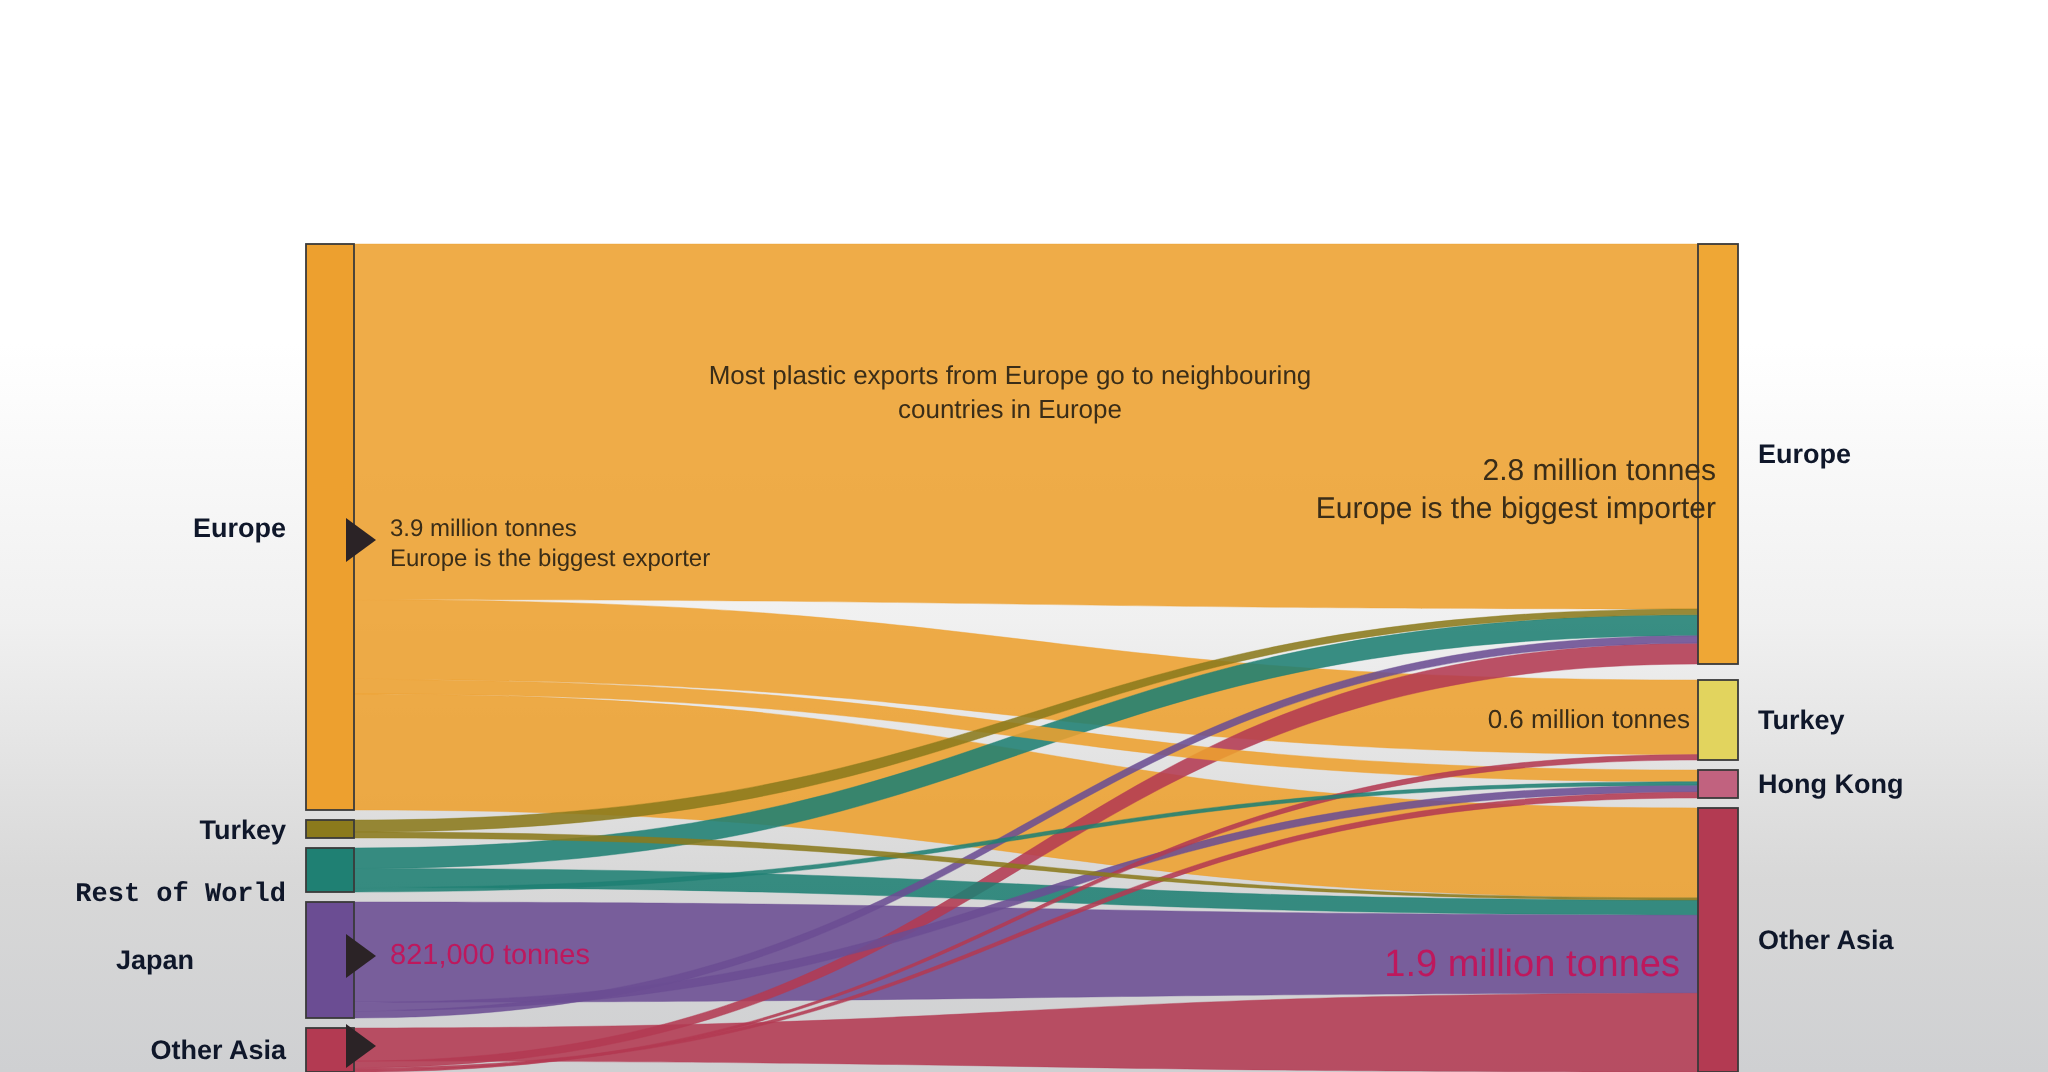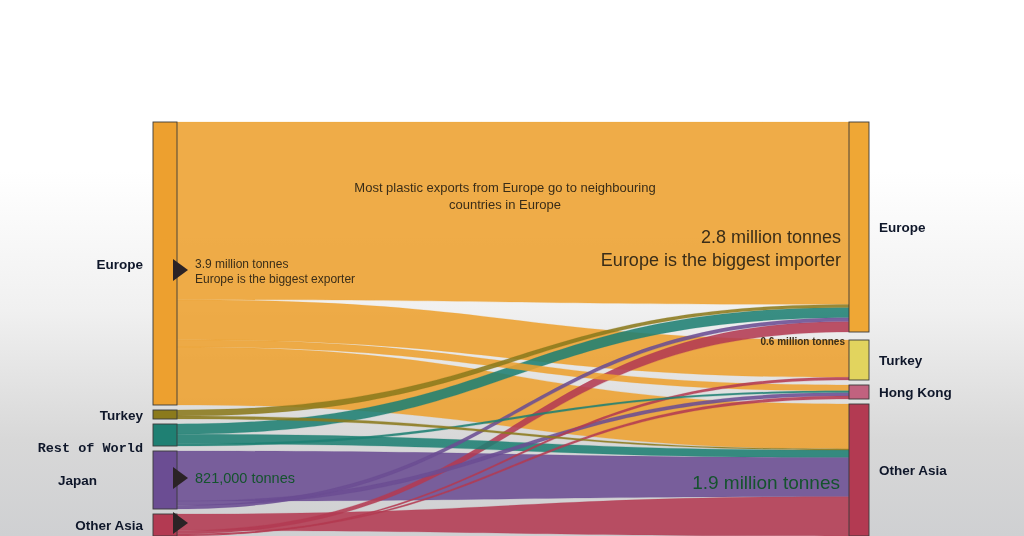--- a/index.html
+++ b/index.html
@@ -26,21 +26,21 @@
 
   .nlabel {
     position:absolute; font-size:13.5px; color:#0f172a;
     font-weight:700; white-space:nowrap;
   }
   .nlabel.l { text-align:right; transform:translateY(-50%); }
   .nlabel.r { text-align:left;  transform:translateY(-50%); }
 
   .ann { position:absolute; white-space:pre; line-height:1.28; }
   .ann.dark  { color:#3a2d18; }
-  .ann.light { color:#14532d; }
+  .ann.light { color:#be185d; }
   .ann.c { text-align:center; transform:translateX(-50%);margin-top:43px; }
   .ann.e { text-align:right; }
   .ann.w { text-align:left; }
 </style>
 </head>
 <body>
 
 <div id="title-main" class="hdr">PLASTIC WASTE TRADE</div>
 <div id="title-sub" class="hdr">Where does it come from and where does it go</div>
 
@@ -96,20 +96,20 @@
     <div class="nlabel r" style="left: 879px; top: 360px;">Turkey</div>
     <div class="nlabel r" style="left: 879px; top: 392px; text-align: center;">Hong Kong</div>
     <div class="nlabel r" style="left: 879px; top: 470px;">Other Asia</div>
   </div>
 <div id="anns">
     <div class="ann dark c" style="top: 137px; font-size: 13px; left: 505px;">Most plastic exports from Europe go to neighbouring
 countries in Europe</div>
     <div style="position: absolute; left: 173px; top: 270px; width: 0px; height: 0px; transform: translateY(-50%); border-top: 11px solid transparent; border-bottom: 11px solid transparent; border-left: 15px solid rgb(43, 35, 38);"></div>
     <div class="ann dark w" style="top: 257px; font-size: 12px; left: 195px;">3.9 million tonnes
 Europe is the biggest exporter</div>
-    <div class="ann dark e" style="top: 226px; font-size: 18px; right: 183px;">2.8 million tonnes
+    <div class="ann dark e" style="top: 226px; font-size: 15px; right: 166px;">2.8 million tonnes
 Europe is the biggest importer</div>
-    <div class="ann dark e" style="top: 336px; font-size: 10px; right: 179px; font-weight: bold;">0.6 million tonnes</div>
+    <div class="ann dark e" style="top: 352px; font-size: 13px; right: 179px;">0.6 million tonnes</div>
     <div style="position: absolute; left: 173px; top: 478px; width: 0px; height: 0px; transform: translateY(-50%); border-top: 11px solid transparent; border-bottom: 11px solid transparent; border-left: 15px solid rgb(43, 35, 38);"></div>
     <div class="ann light w" style="top: 469px; font-size: 14.5px; left: 195px;">821,000 tonnes</div>
     <div class="ann light e" style="top: 471px; font-size: 19px; right: 184px;">1.9 million tonnes</div>
     <div style="position: absolute; left: 173px; top: 523px; width: 0px; height: 0px; transform: translateY(-50%); border-top: 11px solid transparent; border-bottom: 11px solid transparent; border-left: 15px solid rgb(43, 35, 38);"></div>
   </div>
 
 </body></html>

